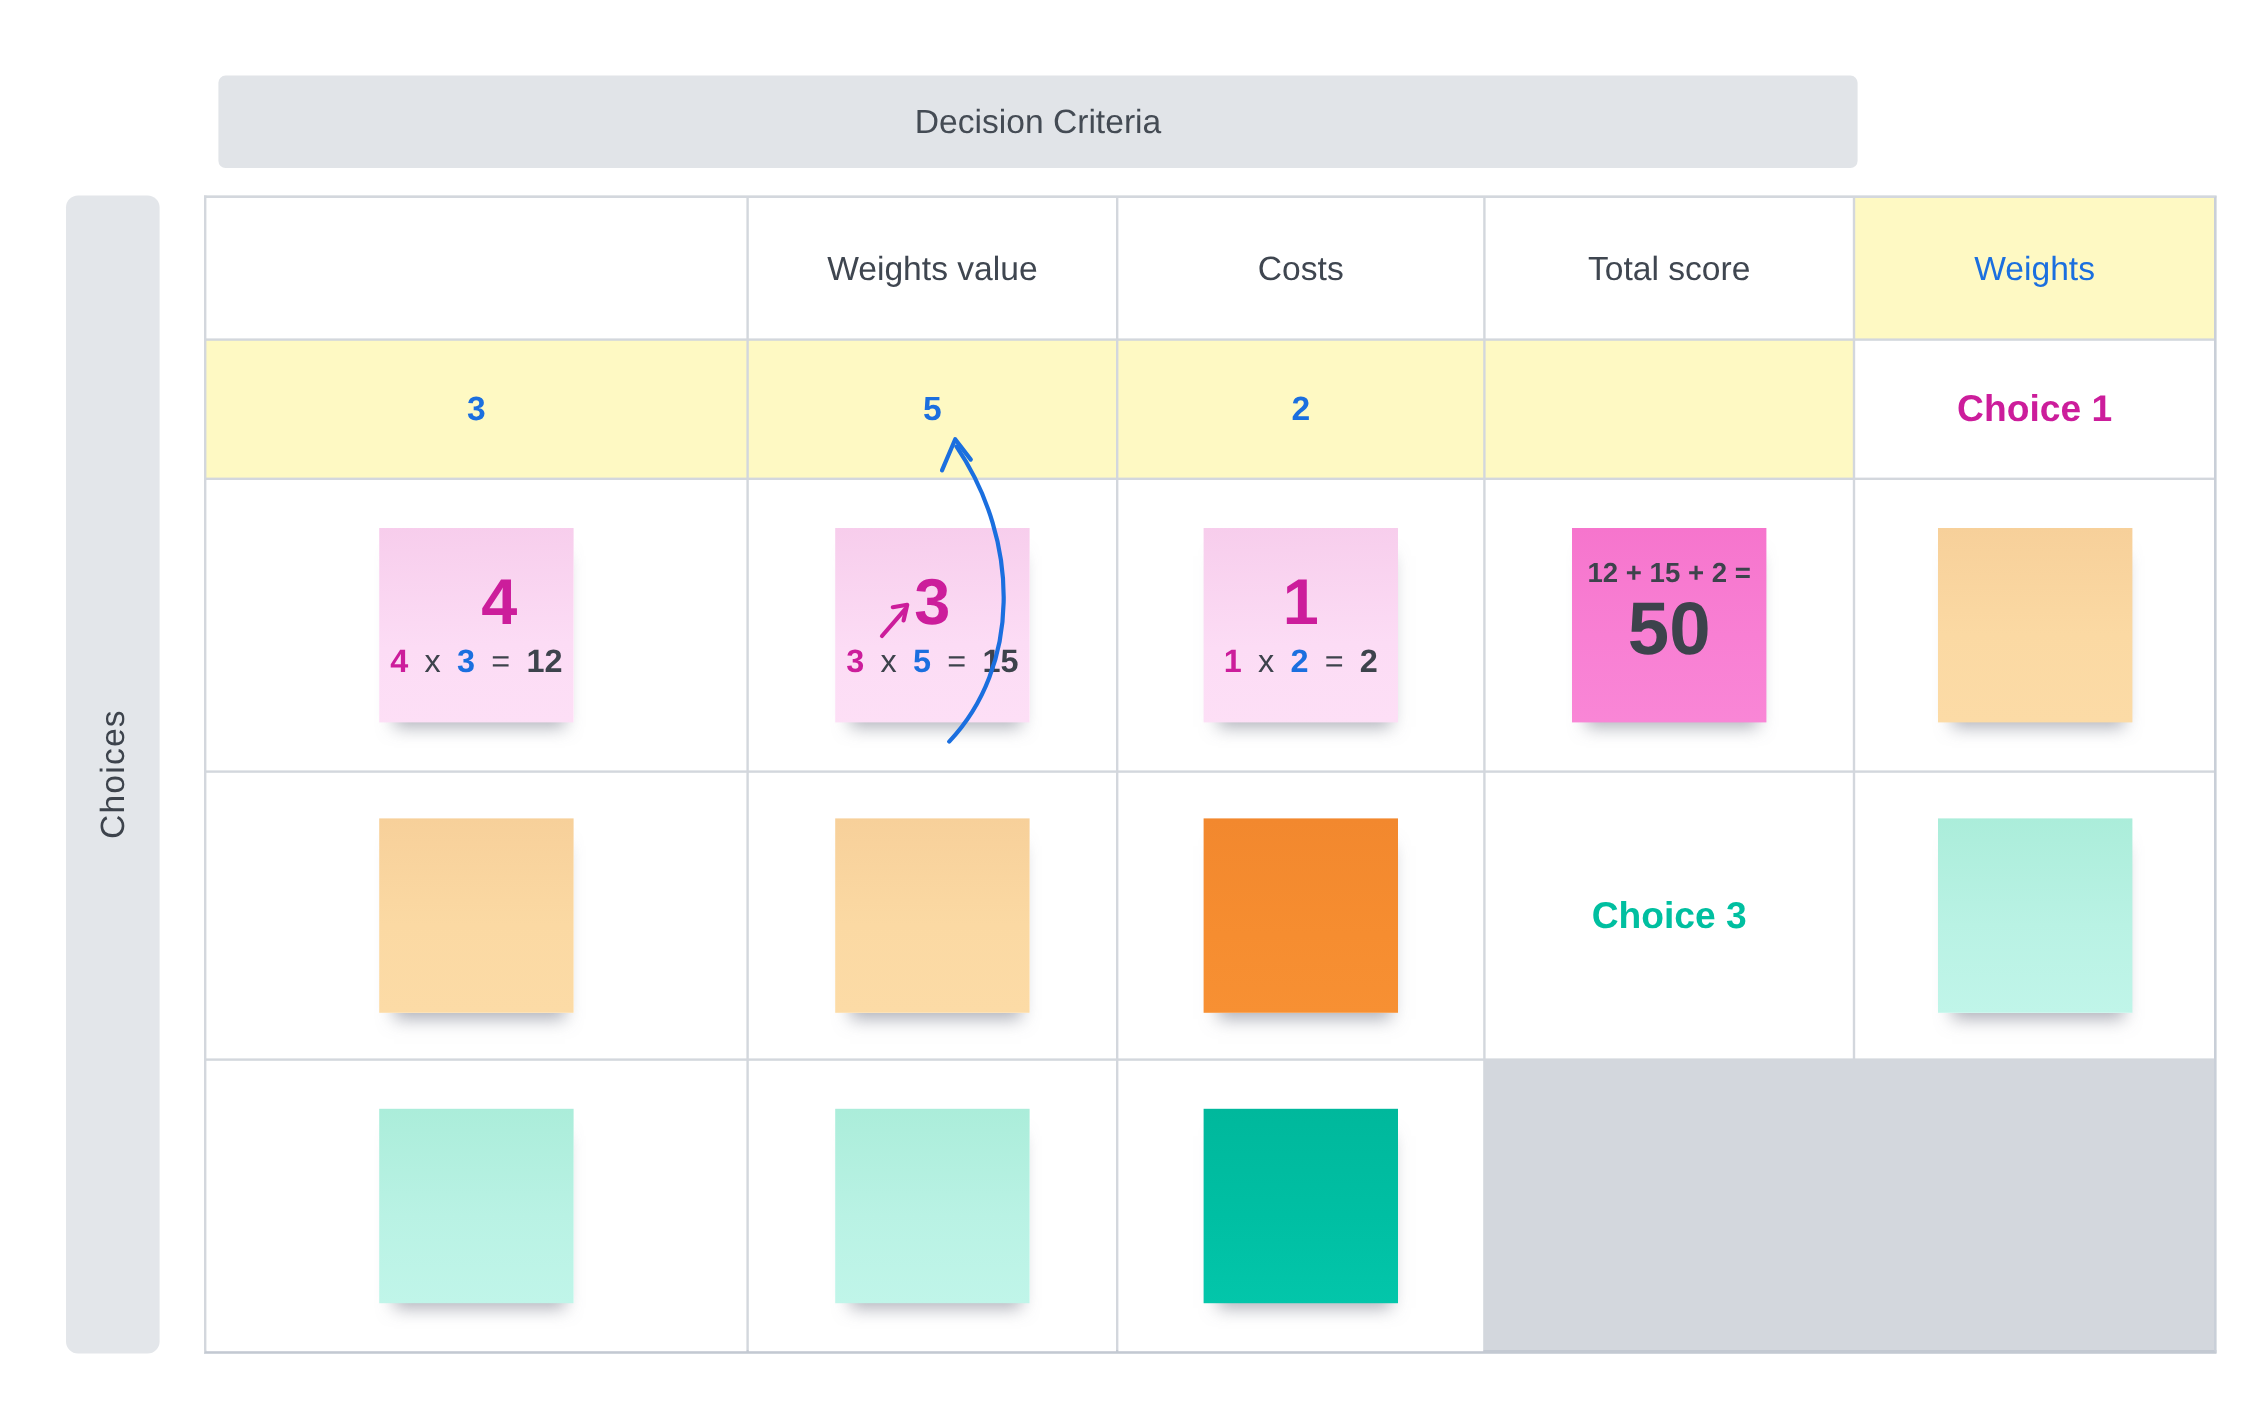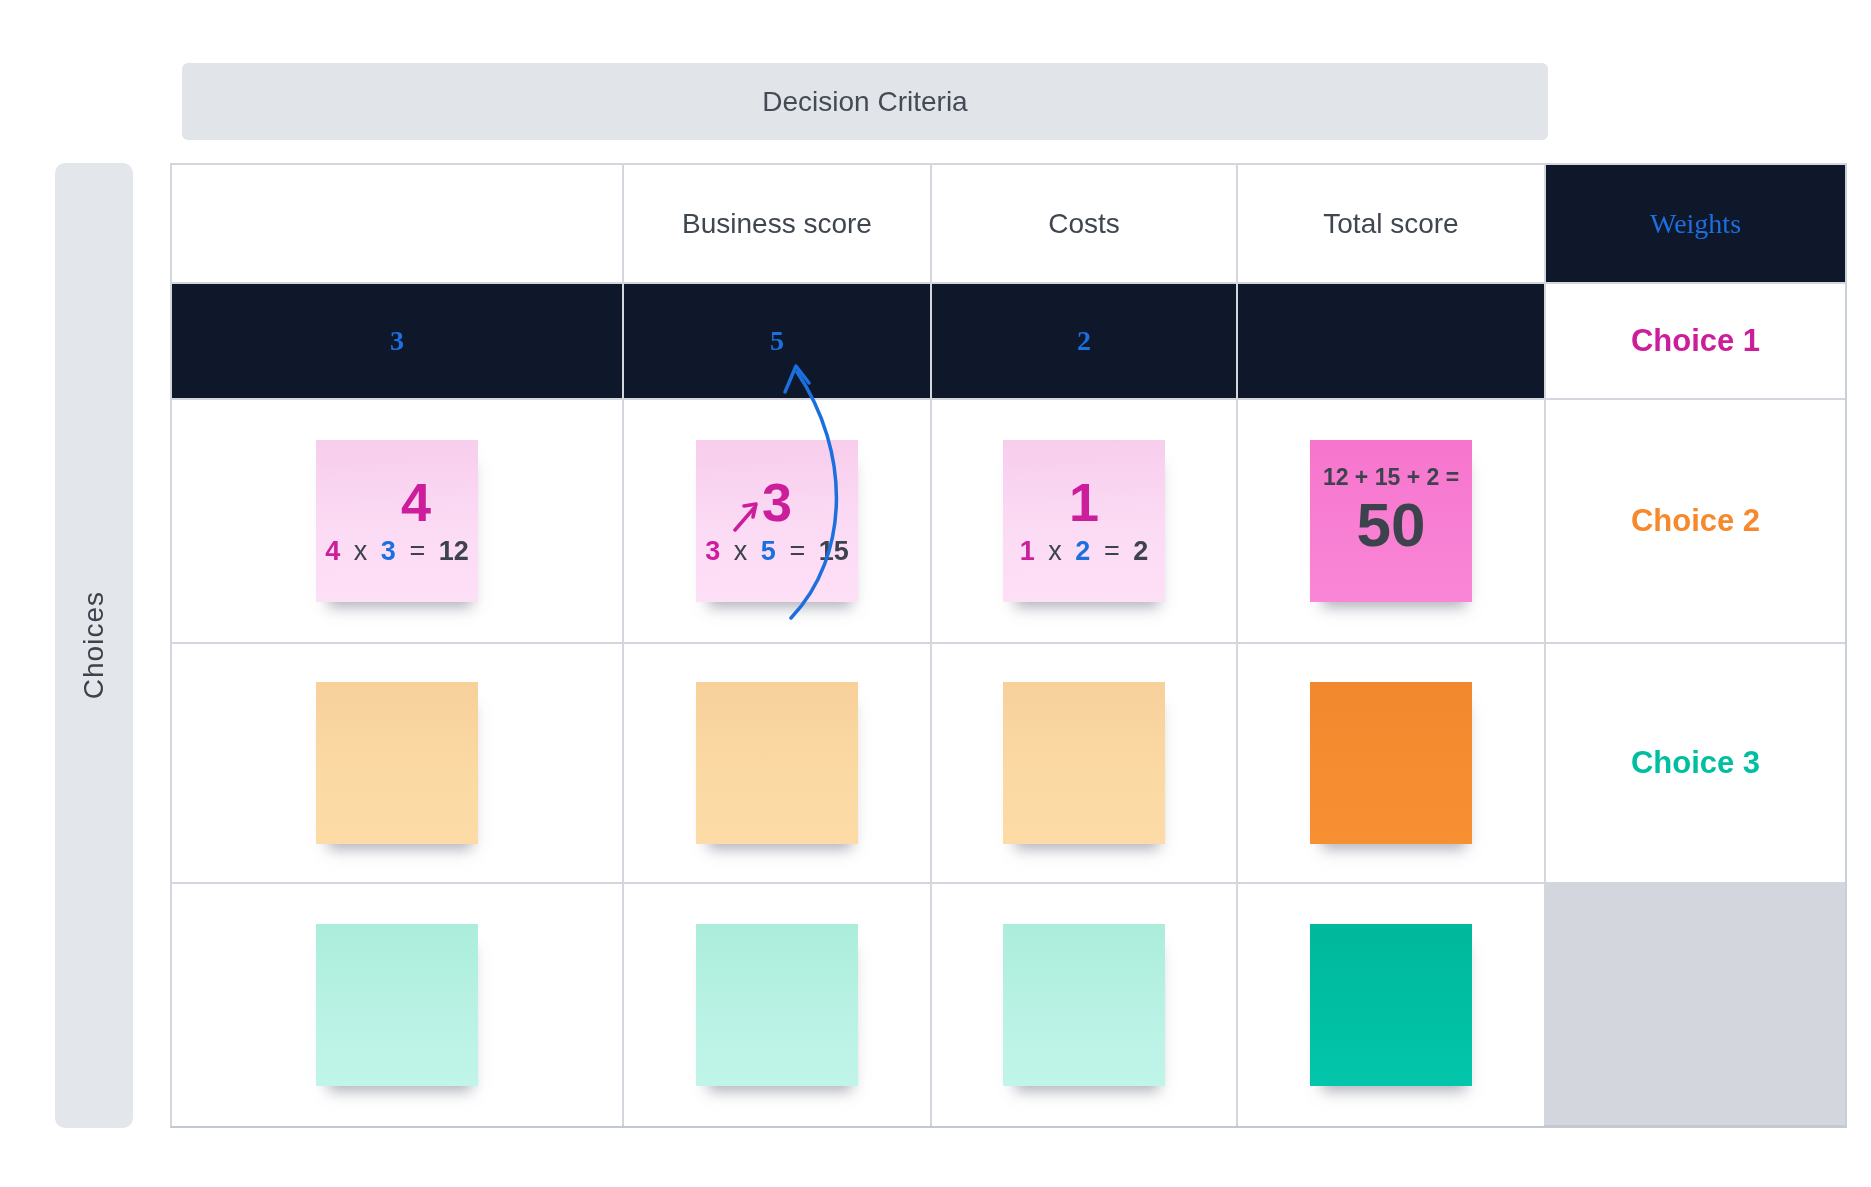--- a/index.html
+++ b/index.html
@@ -52,21 +52,21 @@
     background: #d3d7dd;
     border: 2px solid #d3d7dd;
     border-bottom: 3px solid #c3c9d2;
     border-right-color: #c9cfd8;
   }
   .cell {
     background: #ffffff;
     display: flex; align-items: center; justify-content: center;
     position: relative;
   }
-  .cell.weights { background: #0f172a; font-family: Liberation Serif, serif; }
+  .cell.weights { background: #fef9c3; }
 
   .col-header { font-size: 28px; color: #3f4650; }
   .weights-label { font-size: 28px; color: #1b6fdf; }
   .weight-value { font-size: 28px; font-weight: bold; color: #1b6fdf; }
 
   .choice-label { font-size: 31px; font-weight: bold; }
   .choice-1 { color: #cc1d9b; }
   .choice-2 { color: #f5892b; }
   .choice-3 { color: #00bfa0; }
 
@@ -120,21 +120,21 @@
   </div>
 
   <div class="choices-bar">
     <span class="vlabel">Choices</span>
   </div>
 
   <div class="matrix">
 
     <div class="cell"></div>
     <div class="cell">
-      <span class="col-header">Business score</span>
+      <span class="col-header">Weights value</span>
     </div>
     <div class="cell">
       <span class="col-header">Costs</span>
     </div>
     <div class="cell">
       <span class="col-header">Total score</span>
     </div>
 
     <div class="cell weights">
       <span class="weights-label">Weights</span>
@@ -191,23 +191,20 @@
         </div>
       </div>
     </div>
     <div class="cell">
       <div class="sticky hotpink">
         <div class="sum-line">12 + 15 + 2 =</div>
         <div class="total-num">50</div>
       </div>
     </div>
 
-    <div class="cell">
-      <span class="choice-label choice-2">Choice 2</span>
-    </div>
     <div class="cell">
       <div class="sticky tan"></div>
     </div>
     <div class="cell">
       <div class="sticky tan"></div>
     </div>
     <div class="cell">
       <div class="sticky tan"></div>
     </div>
     <div class="cell">

